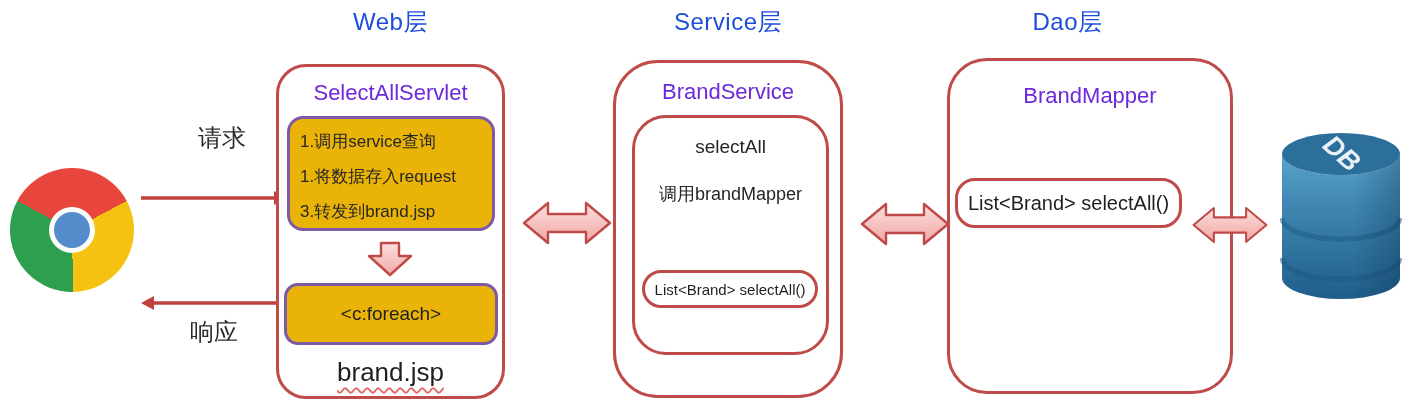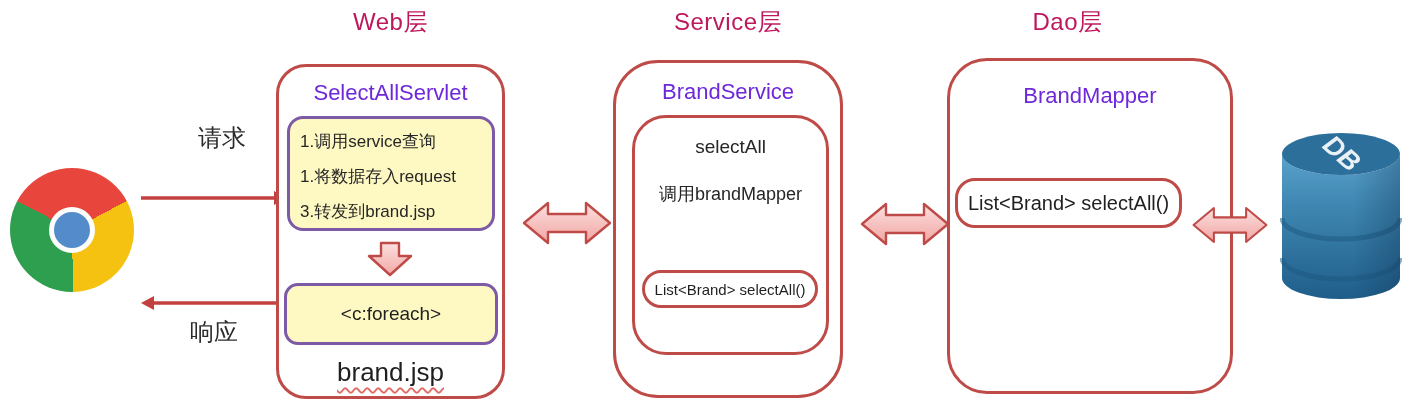--- a/index.html
+++ b/index.html
@@ -2,28 +2,28 @@
 <html><head>
 <meta charset="utf-8">
 <style>
   html,body{margin:0;padding:0;background:#fff;}
   .canvas{
     position:relative;width:1407px;height:409px;background:#fff;overflow:hidden;
     font-family:"Liberation Sans","DejaVu Sans",sans-serif;color:#2e2e2e;
   }
   .abs{position:absolute;}
   .layer-title{
-    font-size:24px;color:#be185d;text-align:center;letter-spacing:.5px;
+    font-size:24px;color:#1d4ed8;text-align:center;letter-spacing:.5px;
   }
   
   .redbox{
     position:absolute;border:3.5px solid #BE4B48;background:#fff;box-sizing:border-box;
   }
   .purplebox{
-    position:absolute;border:3px solid #7C5AA6;border-radius:16px;background:#fef9c3;box-sizing:border-box;
+    position:absolute;border:3px solid #7C5AA6;border-radius:16px;background:#eab308;box-sizing:border-box;
   }
   .box-heading{font-size:22px;text-align:center;color:#6d28d9;}
   .step-line{font-size:17px;line-height:35px;white-space:nowrap;color:#262626;}
   .sig-box{
     position:absolute;border:3px solid #BE4B48;border-radius:20px;background:#fff;
     box-sizing:border-box;display:flex;align-items:center;justify-content:center;
   }
   
   .chrome{
     position:absolute;border-radius:50%;

